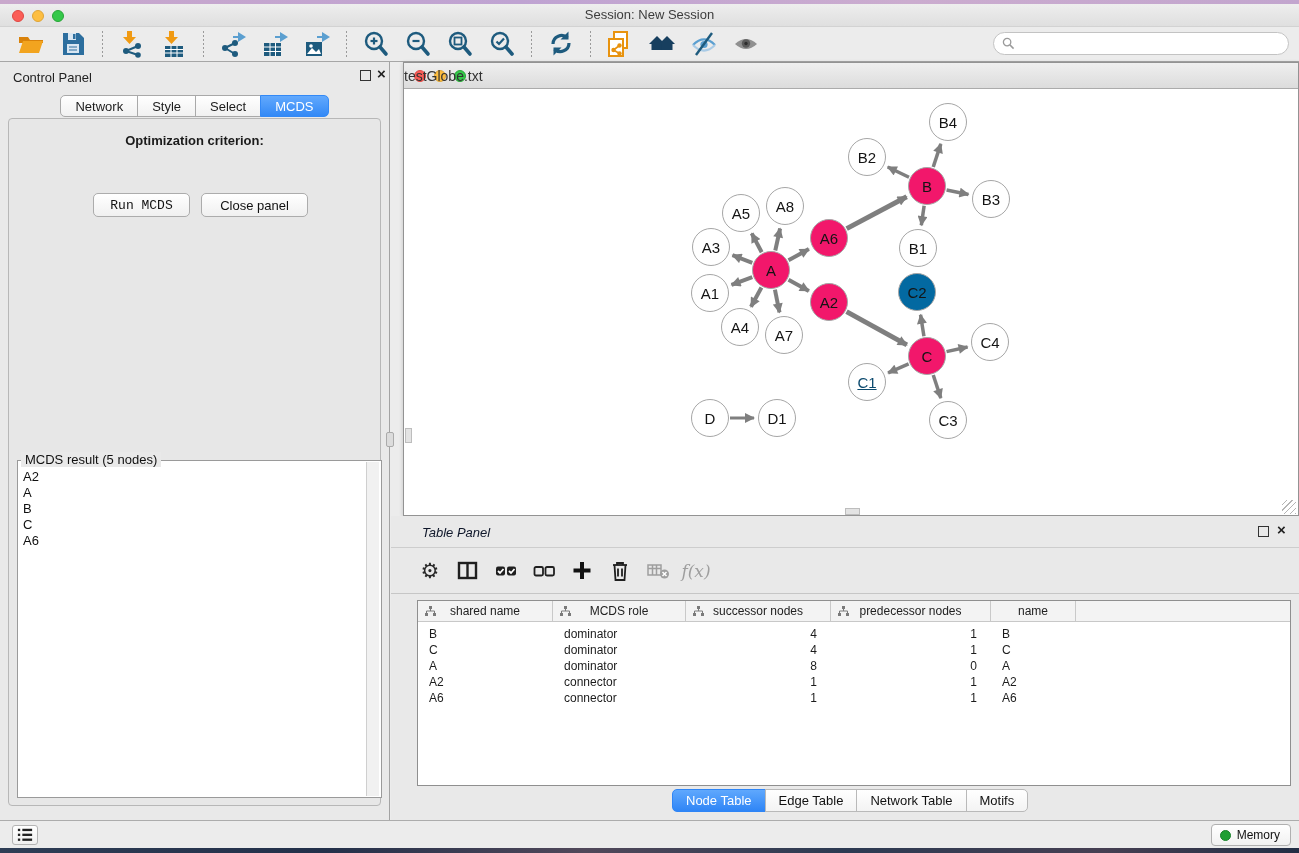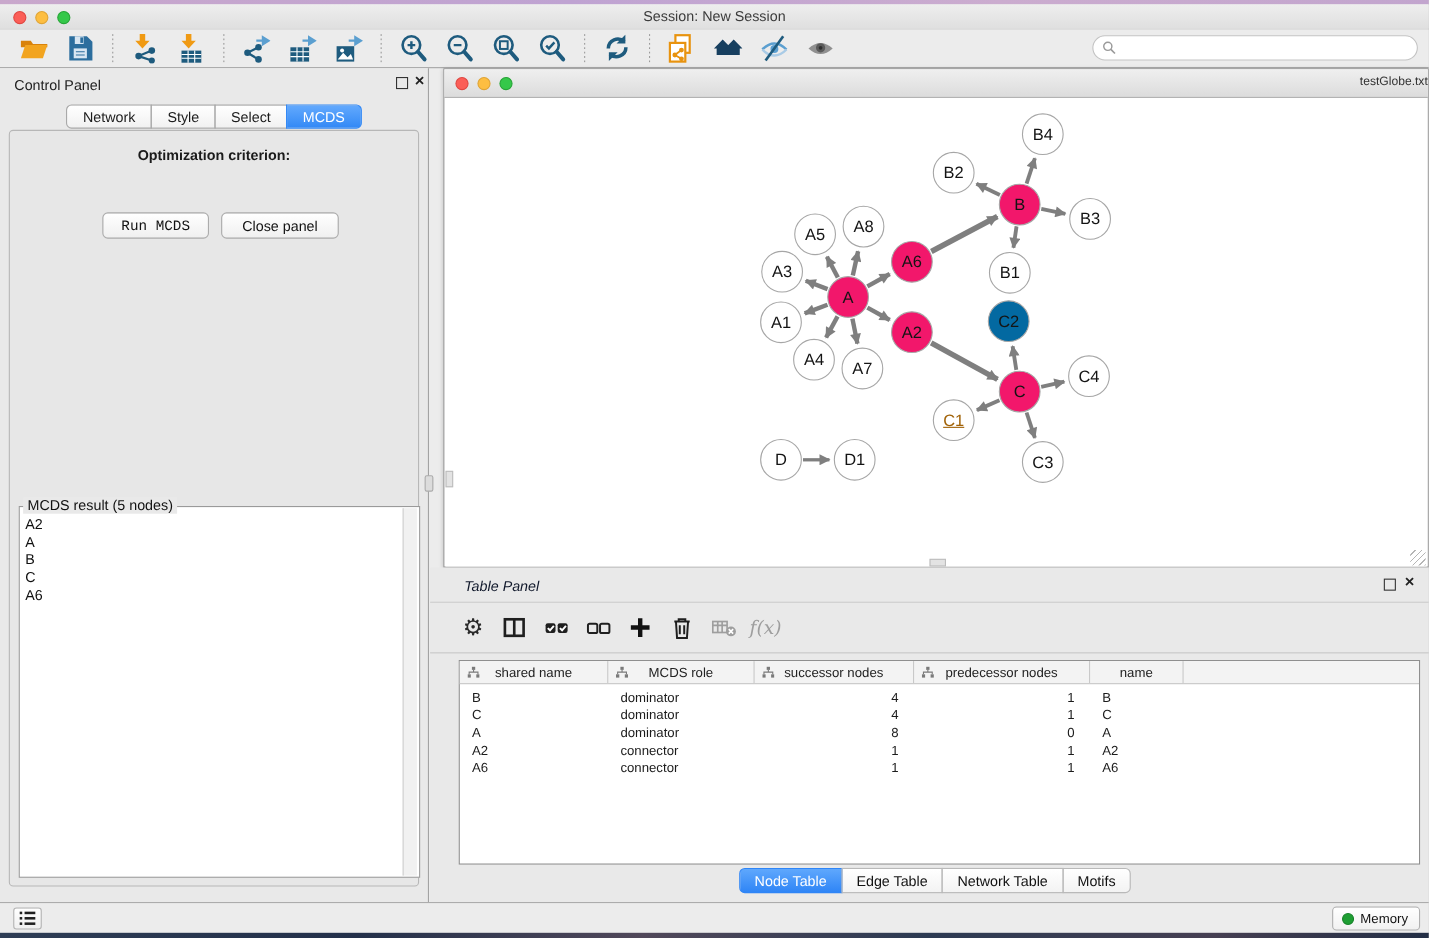--- a/index.html
+++ b/index.html
@@ -78,21 +78,21 @@
                  border-left:1px solid #CFCFCF; }
   .split-handle { position:absolute; left:386px; top:432px; width:8px; height:15px; background:#DCDCDC;
                   border:1px solid #ABABAB; border-radius:2px; z-index:5; }
 
   
   .net-window { position:absolute; left:403px; top:62px; width:896px; height:454px; background:#fff;
                 border:1px solid #939393; box-shadow:0 1px 4px rgba(0,0,0,.18); }
   .net-titlebar { position:absolute; left:0; top:0; width:100%; height:26px;
                   background:linear-gradient(#EFEFEF,#DCDCDC); border-bottom:1px solid #ABABAB; }
   .net-titlebar .lights { left:10px; top:7px; }
-  .net-title { position:absolute; left:0; right:0; top:5px; text-align:right; font-size:11px; color:#333; }
+  .net-title { position:absolute; left:0; right:0; top:5px; text-align:left; font-size:14px; color:#333; }
   .net-canvas { position:absolute; left:1px; top:27px; width:892px; height:425px; background:#fff; }
   #graph-svg { position:absolute; left:0; top:0; }
   .gnode { position:absolute; border-radius:50%; display:flex; align-items:center; justify-content:center;
            font-size:15px; z-index:3; }
   .scroll-stub-left { position:absolute; left:0; top:338px; width:7px; height:15px; background:#E3E3E3; border:1px solid #BDBDBD; }
   .scroll-stub-bottom { position:absolute; left:440px; bottom:0; width:15px; height:7px; background:#E3E3E3; border:1px solid #BDBDBD; }
   .resize-grip { position:absolute; right:1px; bottom:1px; width:14px; height:14px;
       background:
         linear-gradient(135deg, transparent 50%, transparent 0) ,
         repeating-linear-gradient(135deg, transparent 0 3px, #B5B5B5 3px 4px); }
@@ -425,21 +425,21 @@
           <div class="gnode" style="left: 287px; top: 138px; width: 38px; height: 38px; background: rgb(255, 255, 255); border: 1.5px solid rgb(166, 166, 166); color: rgb(20, 20, 20);">A3</div>
           <div class="gnode" style="left: 494px; top: 139px; width: 38px; height: 38px; background: rgb(255, 255, 255); border: 1.5px solid rgb(166, 166, 166); color: rgb(20, 20, 20);">B1</div>
           <div class="gnode" style="left: 347px; top: 161px; width: 38px; height: 38px; background: rgb(242, 23, 107); border: 1.5px solid rgb(166, 166, 166); color: rgb(20, 20, 20);">A</div>
           <div class="gnode" style="left: 286px; top: 184px; width: 38px; height: 38px; background: rgb(255, 255, 255); border: 1.5px solid rgb(166, 166, 166); color: rgb(20, 20, 20);">A1</div>
           <div class="gnode" style="left: 493px; top: 183px; width: 38px; height: 38px; background: #0369a1; border: 1.5px solid rgb(166, 166, 166); color: rgb(20, 20, 20);">C2</div>
           <div class="gnode" style="left: 405px; top: 193px; width: 38px; height: 38px; background: rgb(242, 23, 107); border: 1.5px solid rgb(166, 166, 166); color: rgb(20, 20, 20);">A2</div>
           <div class="gnode" style="left: 316px; top: 218px; width: 38px; height: 38px; background: rgb(255, 255, 255); border: 1.5px solid rgb(166, 166, 166); color: rgb(20, 20, 20);">A4</div>
           <div class="gnode" style="left: 360px; top: 226px; width: 38px; height: 38px; background: rgb(255, 255, 255); border: 1.5px solid rgb(166, 166, 166); color: rgb(20, 20, 20);">A7</div>
           <div class="gnode" style="left: 566px; top: 233px; width: 38px; height: 38px; background: rgb(255, 255, 255); border: 1.5px solid rgb(166, 166, 166); color: rgb(20, 20, 20);">C4</div>
           <div class="gnode" style="left: 503px; top: 247px; width: 38px; height: 38px; background: rgb(242, 23, 107); border: 1.5px solid rgb(166, 166, 166); color: rgb(20, 20, 20);">C</div>
-          <div class="gnode" style="left: 443px; top: 273px; width: 38px; height: 38px; background: rgb(255, 255, 255); border: 1.5px solid rgb(166, 166, 166); color: #a16207; text-decoration: underline;">C1</div>
+          <div class="gnode" style="left: 443px; top: 273px; width: 38px; height: 38px; background: rgb(255, 255, 255); border: 1.5px solid rgb(166, 166, 166); color: #0c4a6e; text-decoration: underline;">C1</div>
           <div class="gnode" style="left: 524px; top: 311px; width: 38px; height: 38px; background: rgb(255, 255, 255); border: 1.5px solid rgb(166, 166, 166); color: rgb(20, 20, 20);">C3</div>
           <div class="gnode" style="left: 286px; top: 309px; width: 38px; height: 38px; background: rgb(255, 255, 255); border: 1.5px solid rgb(166, 166, 166); color: rgb(20, 20, 20);">D</div>
           <div class="gnode" style="left: 353px; top: 309px; width: 38px; height: 38px; background: rgb(255, 255, 255); border: 1.5px solid rgb(166, 166, 166); color: rgb(20, 20, 20);">D1</div>
         </div>
       <div class="scroll-stub-left"></div>
       <div class="scroll-stub-bottom"></div>
       <div class="resize-grip"></div>
     </div>
   </div>
 

